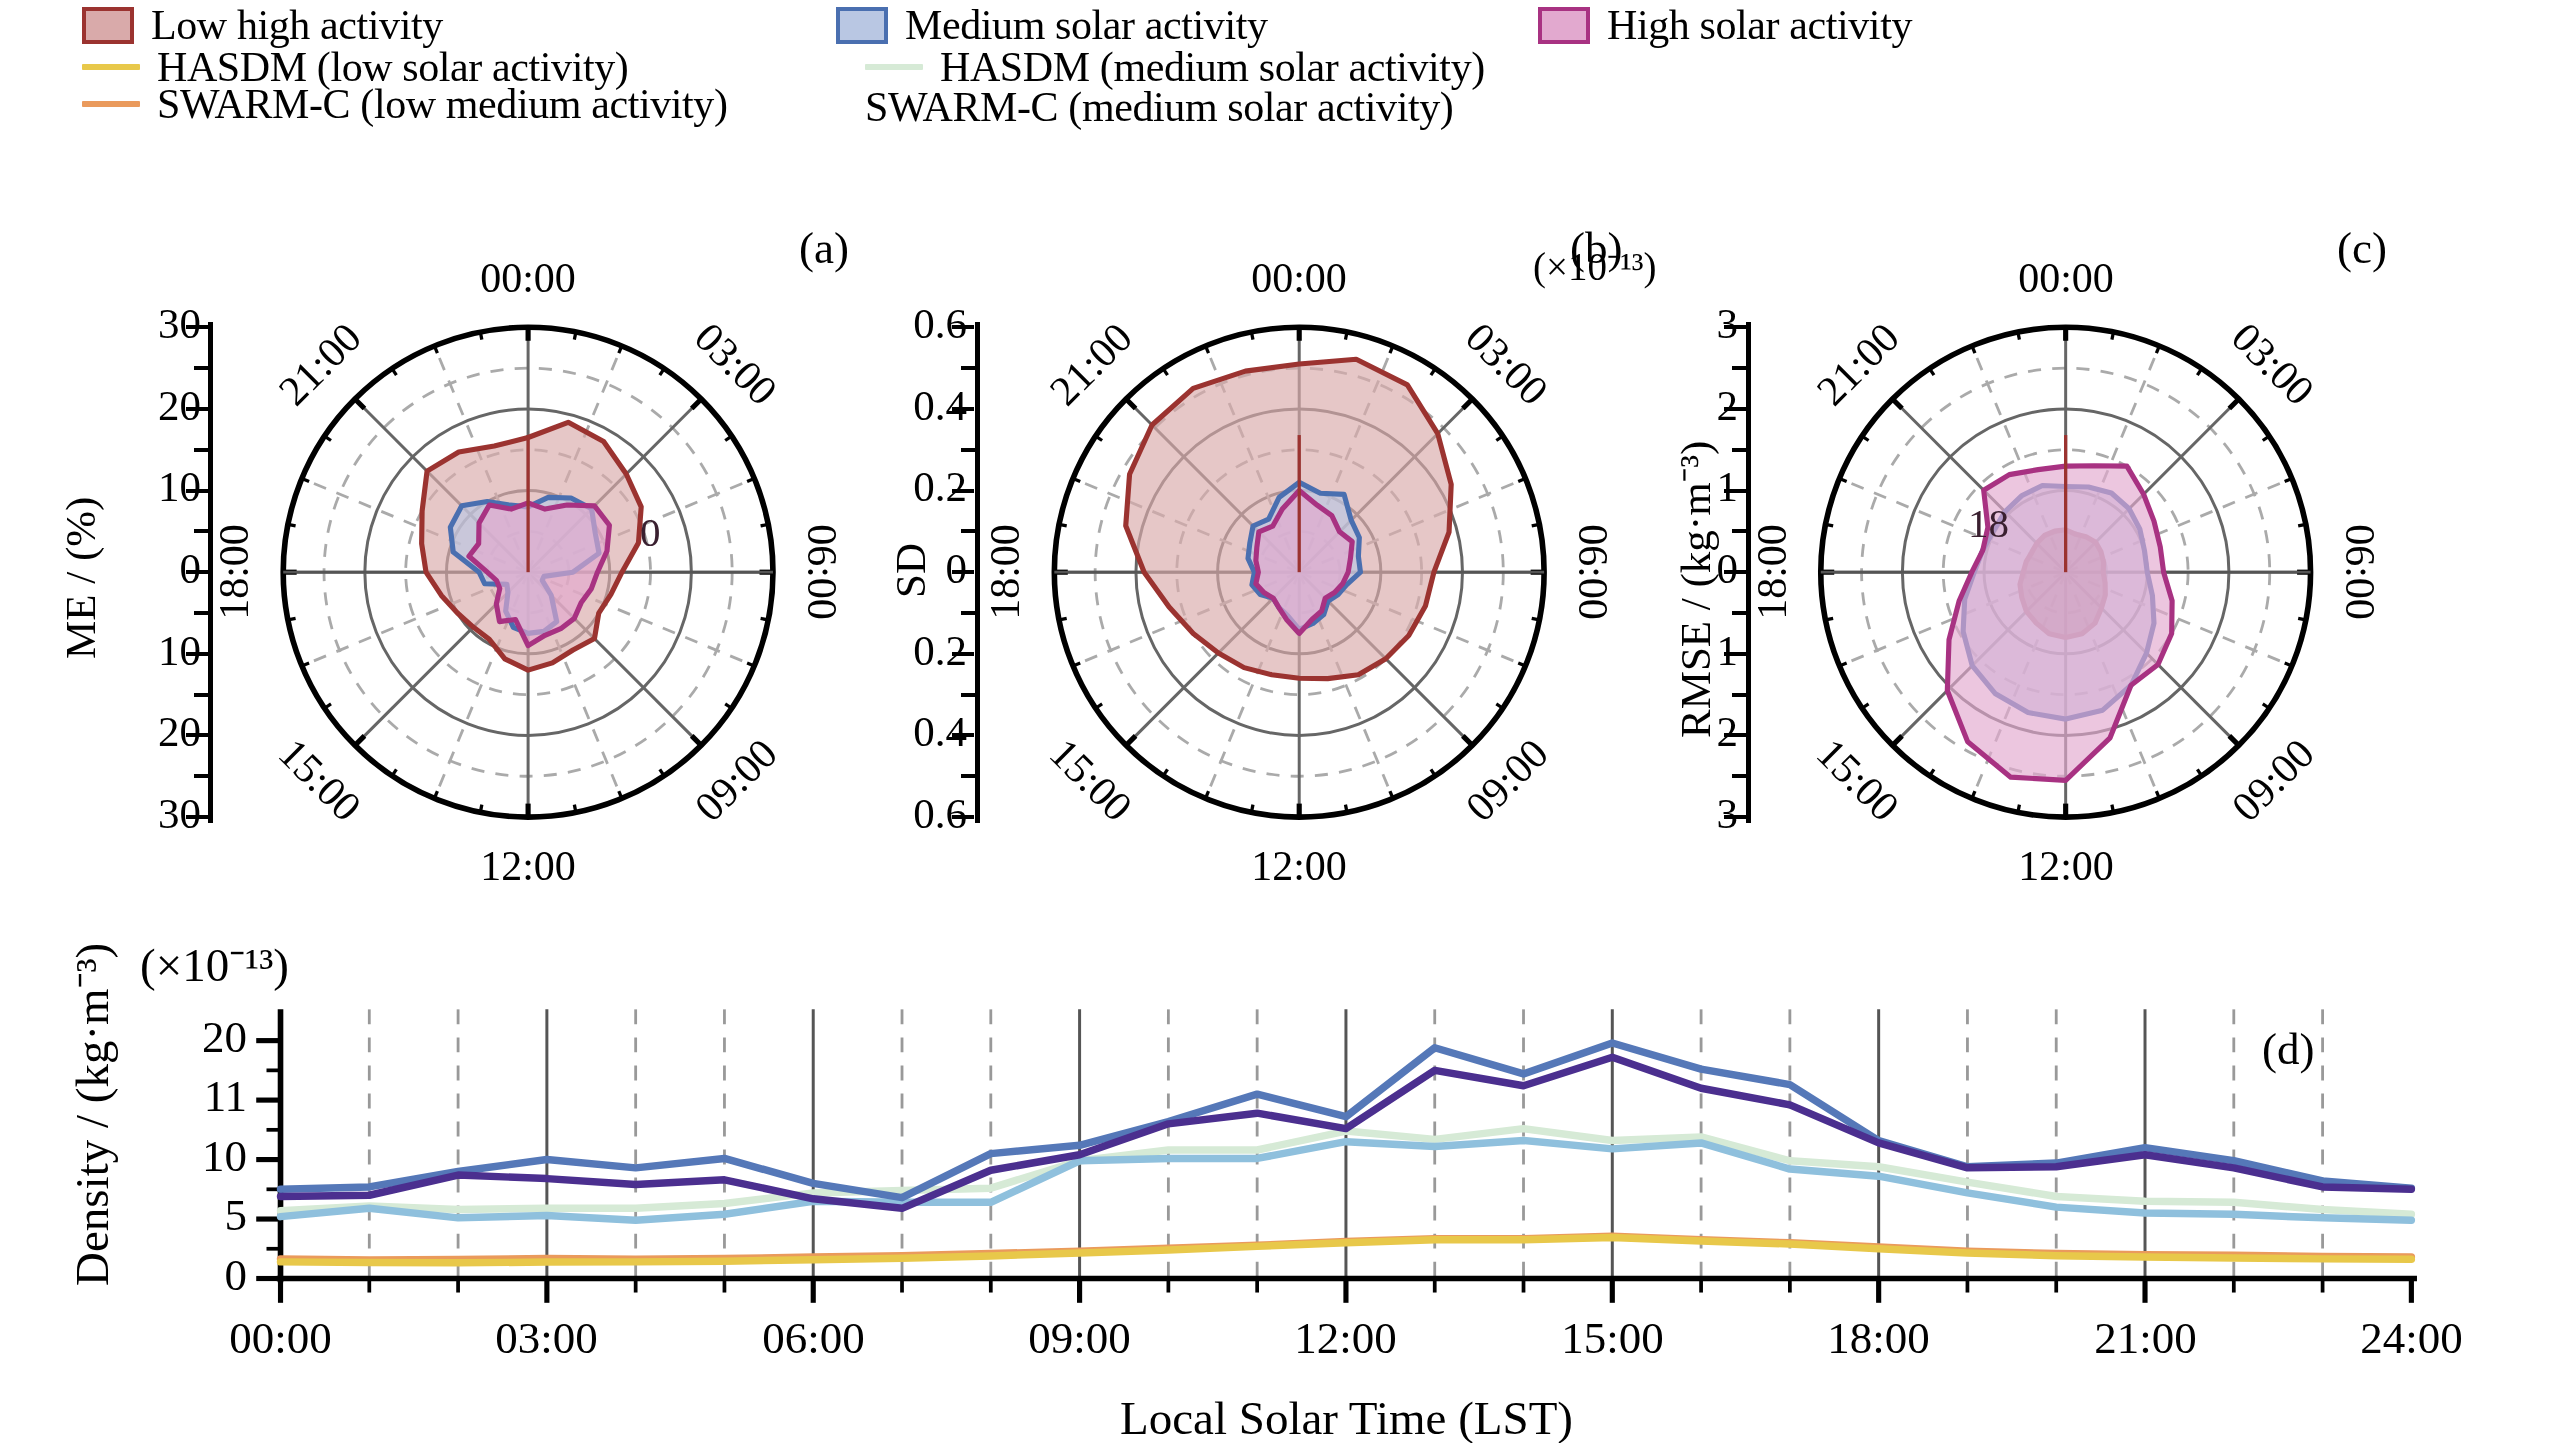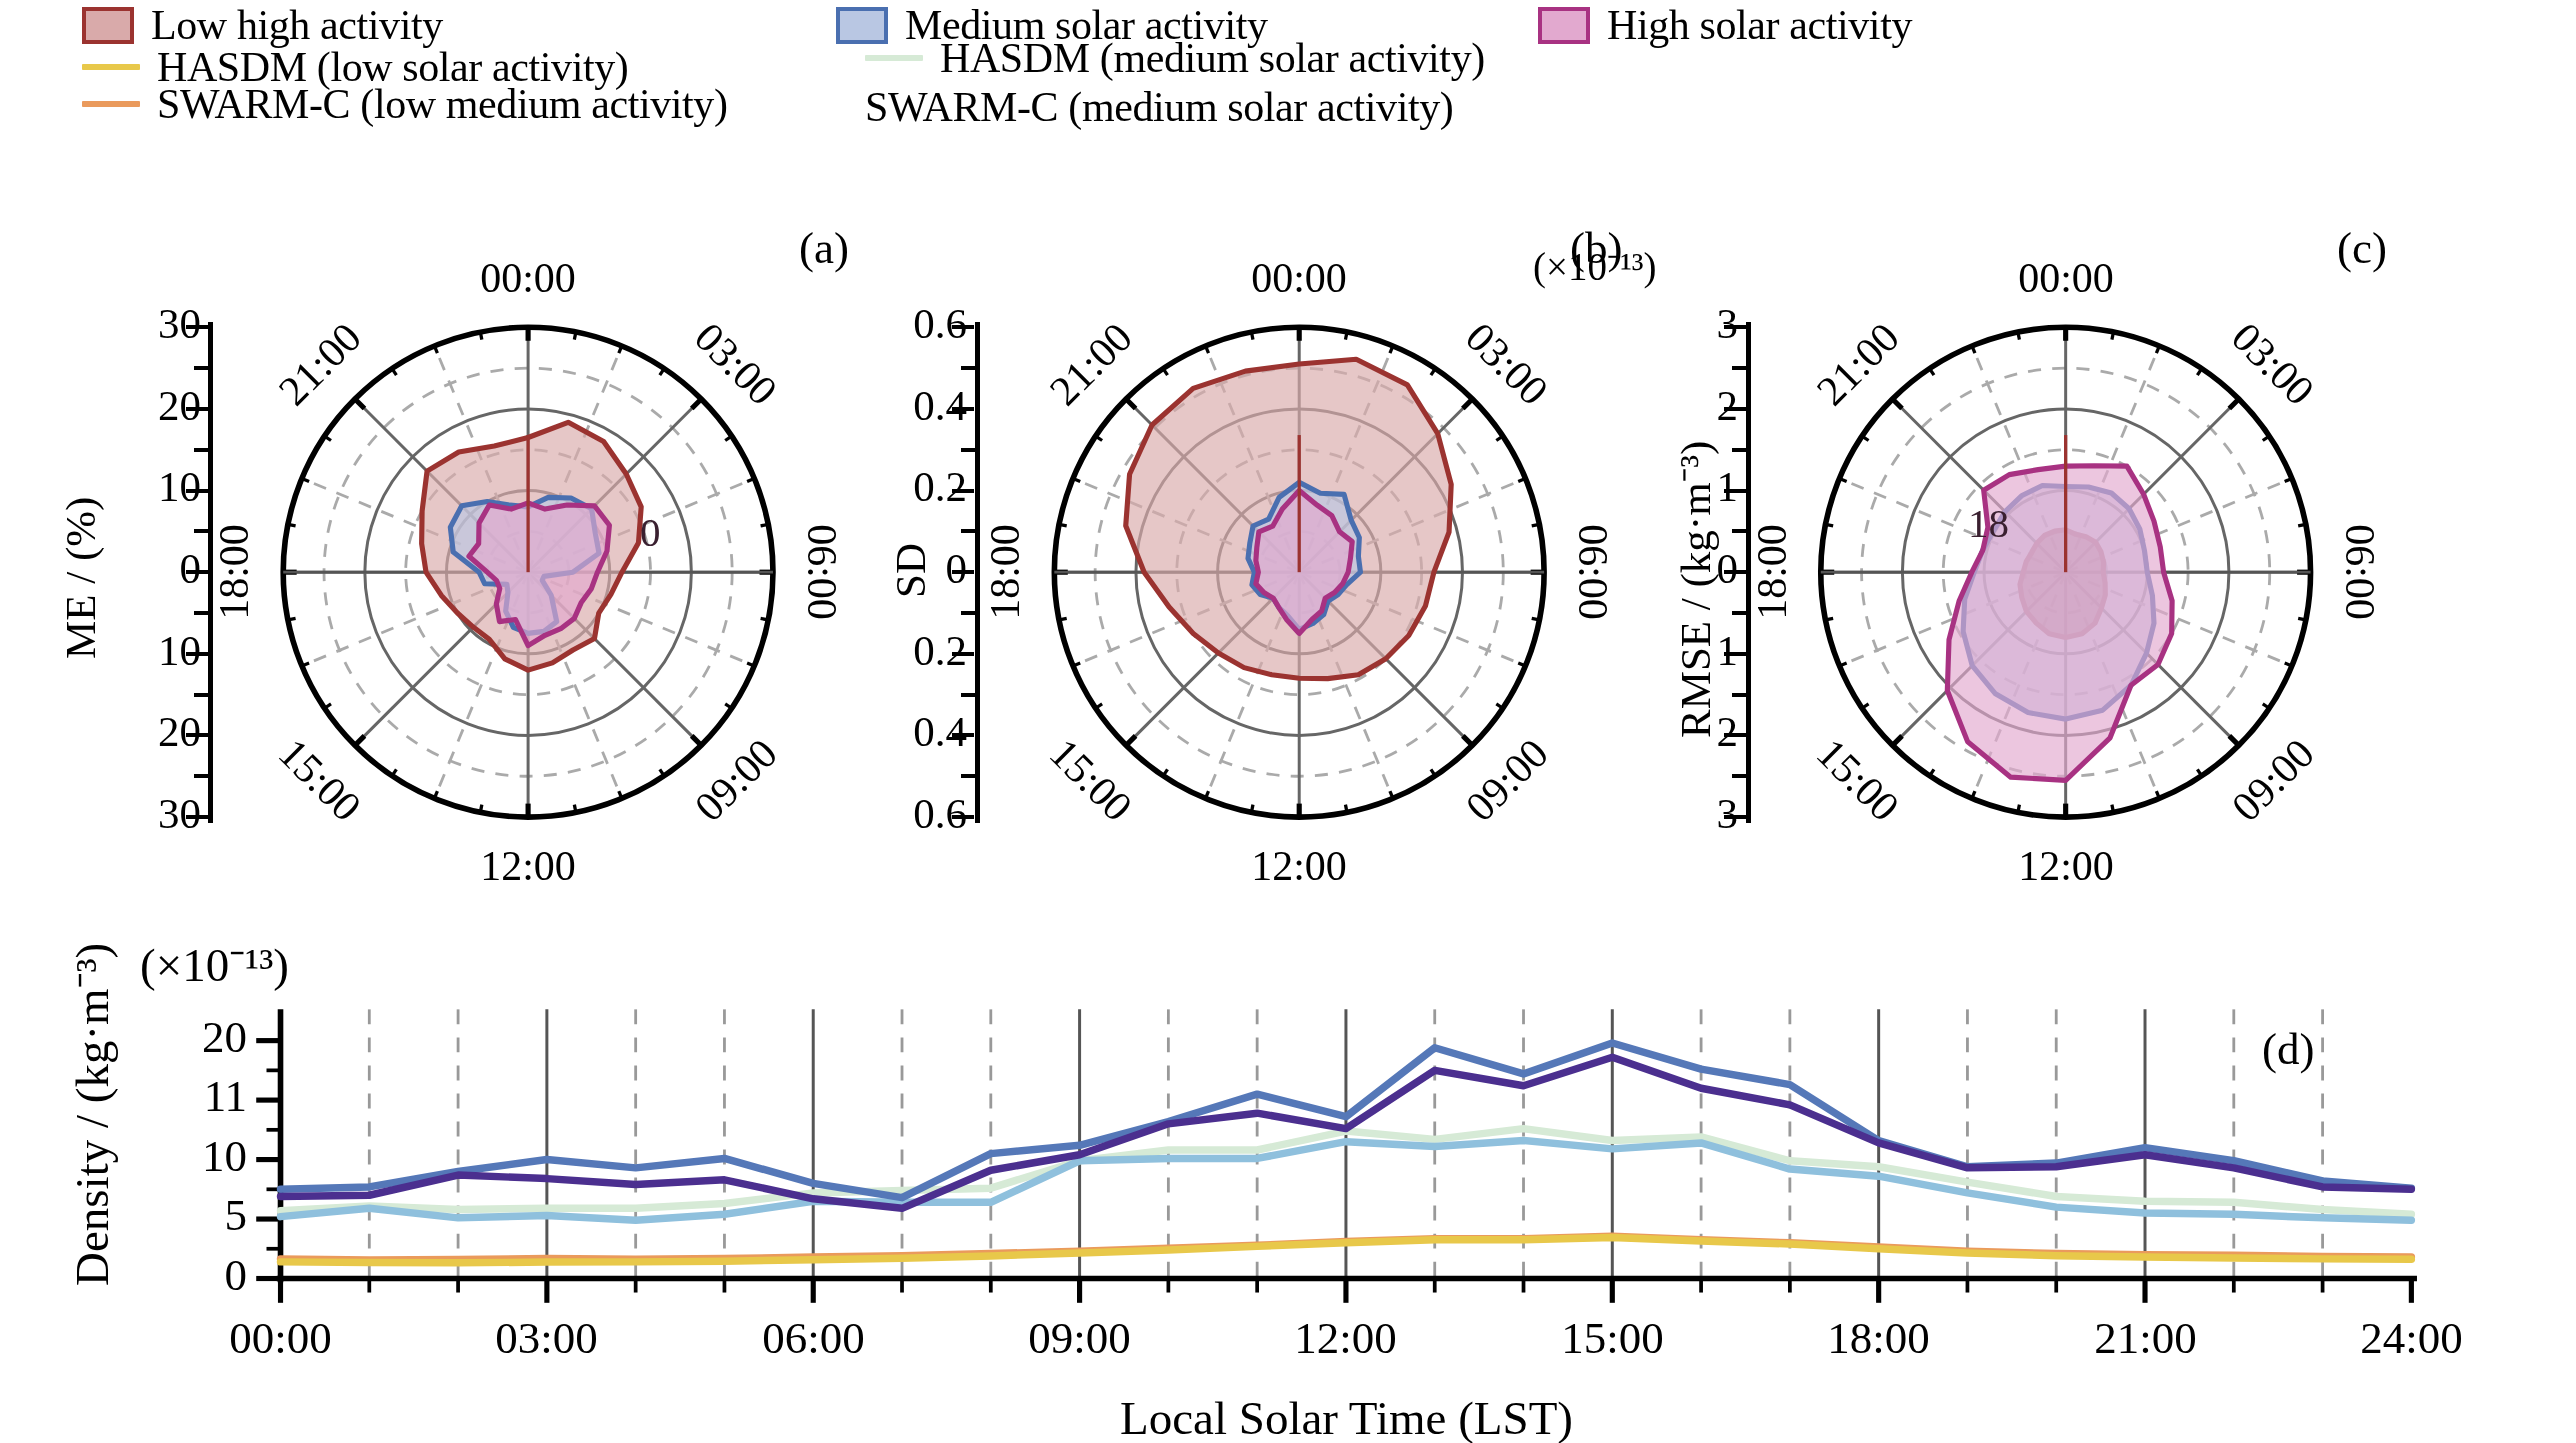--- a/index.html
+++ b/index.html
@@ -38,21 +38,21 @@
         <span class="lg-label">Medium solar activity</span>
       </div>
       <div class="lg-item" style="left: 1538px; top: 5.6px; height: 39px;">
         <span class="lg-swatch" style="background: rgb(226, 169, 207); border-color: rgb(168, 50, 130);"></span>
         <span class="lg-label">High solar activity</span>
       </div>
       <div class="lg-item" style="left: 82px; top: 49px; height: 36px; font-family: Liberation Serif, serif;">
         <span class="lg-line" style="background: rgb(232, 200, 74);"></span>
         <span class="lg-label">HASDM (low solar activity)</span>
       </div>
-      <div class="lg-item" style="left: 865px; top: 40px; height: 36px;">
+      <div class="lg-item" style="left: 865px; top: 49px; height: 36px;">
         <span class="lg-line" style="background: rgb(214, 234, 214);"></span>
         <span class="lg-label">HASDM (medium solar activity)</span>
       </div>
       <div class="lg-item" style="left: 82px; top: 86px; height: 36px;">
         <span class="lg-line" style="background: rgb(234, 154, 92);"></span>
         <span class="lg-label">SWARM-C (low medium activity)</span>
       </div>
       <div class="lg-item" style="left: 865px; top: 86px; height: 36px; flex-direction: column;">
         <span class="lg-line" style="background: rgb(143, 192, 221);"></span>
         <span class="lg-label">SWARM-C (medium solar activity)</span>

